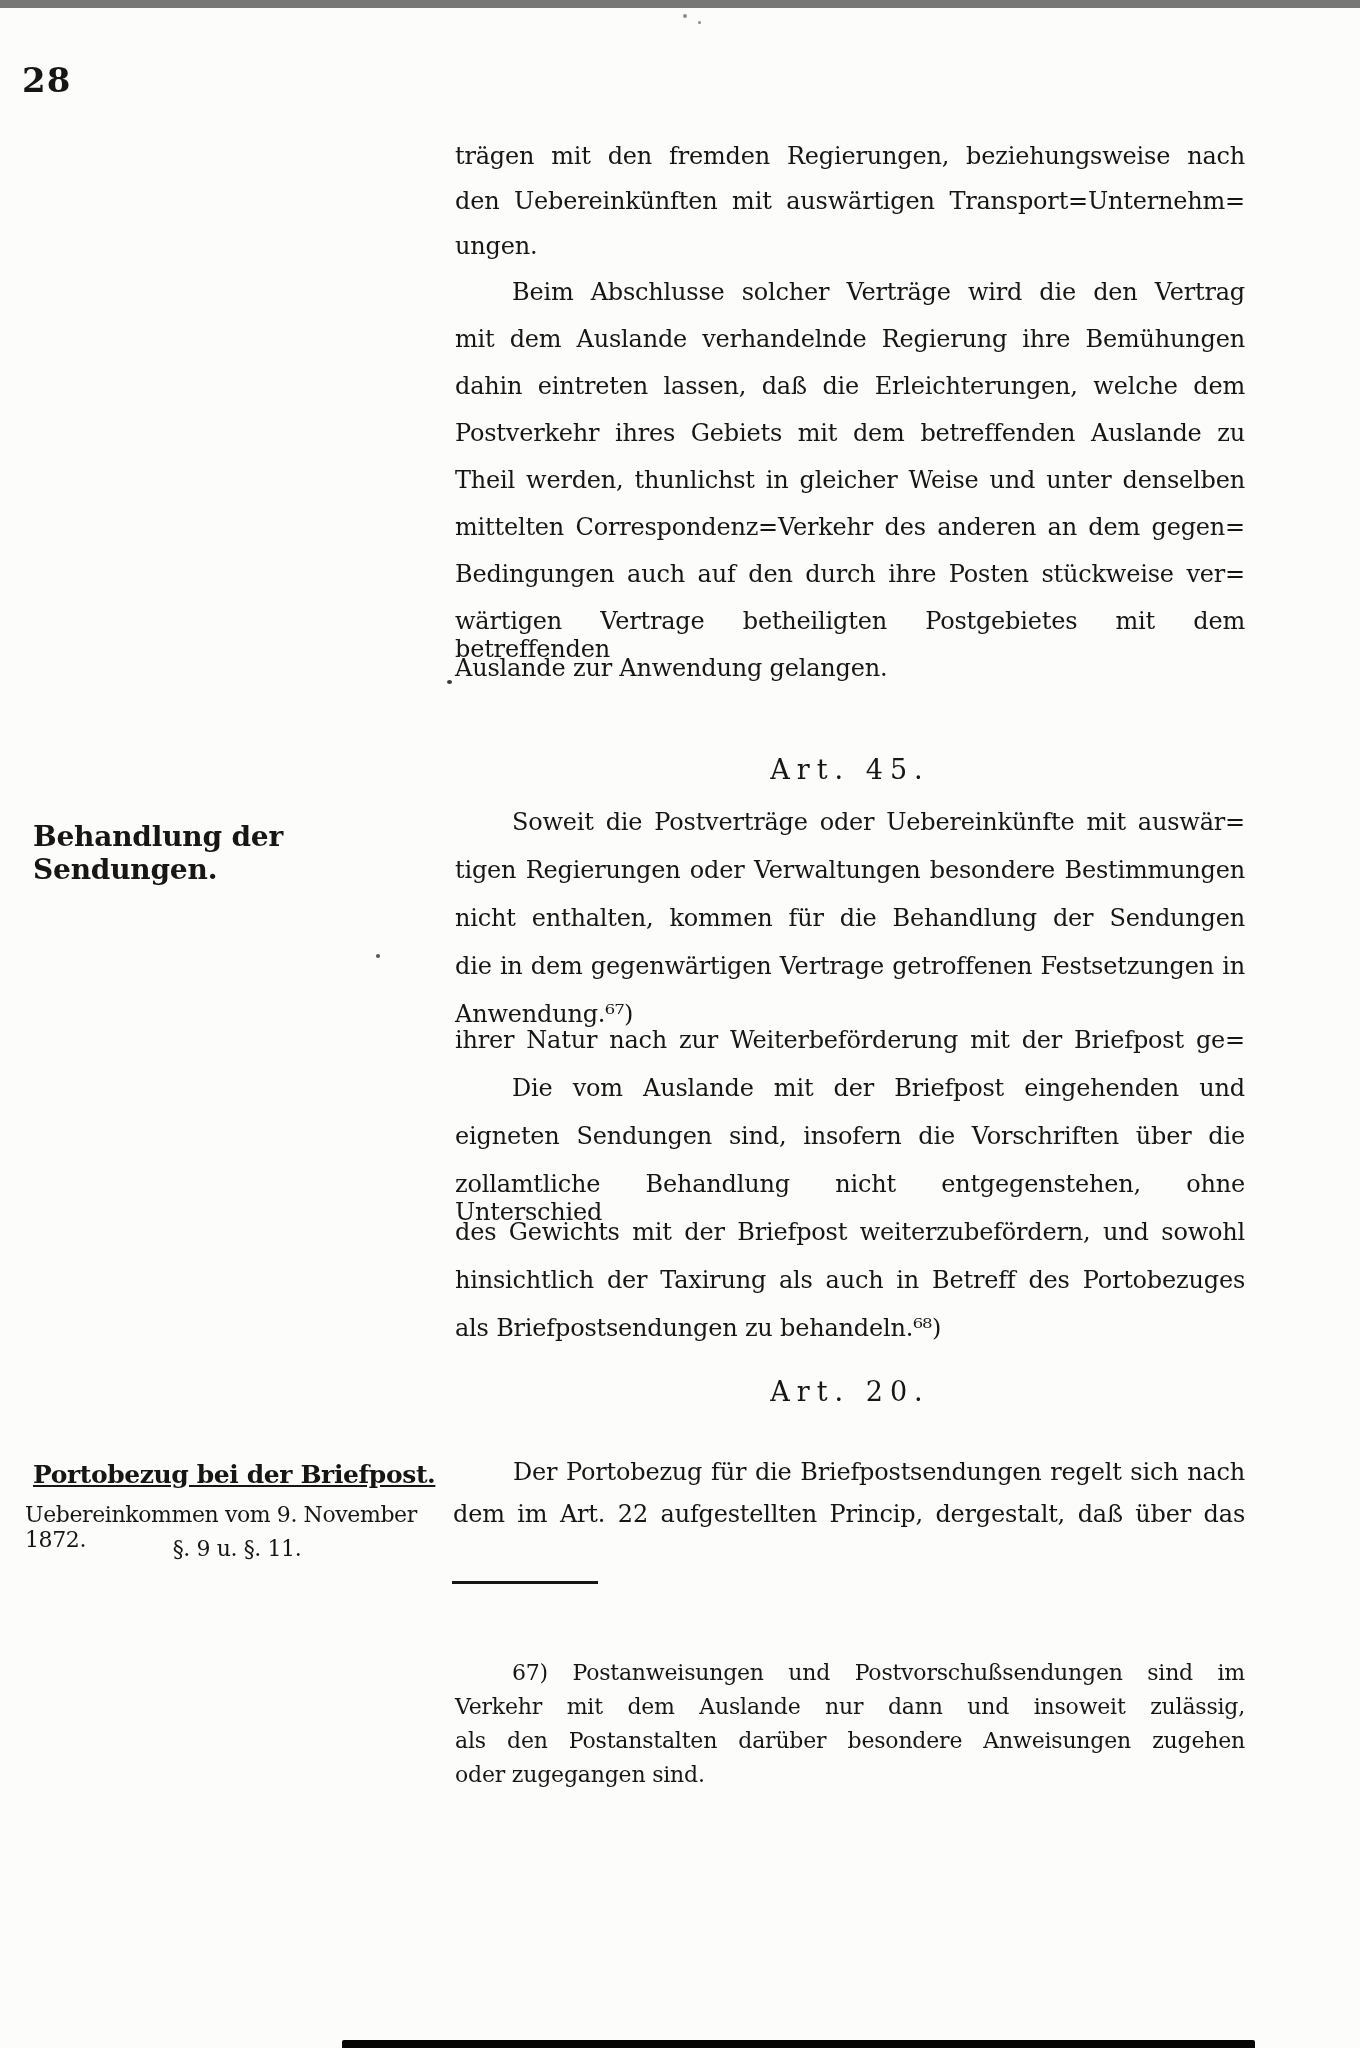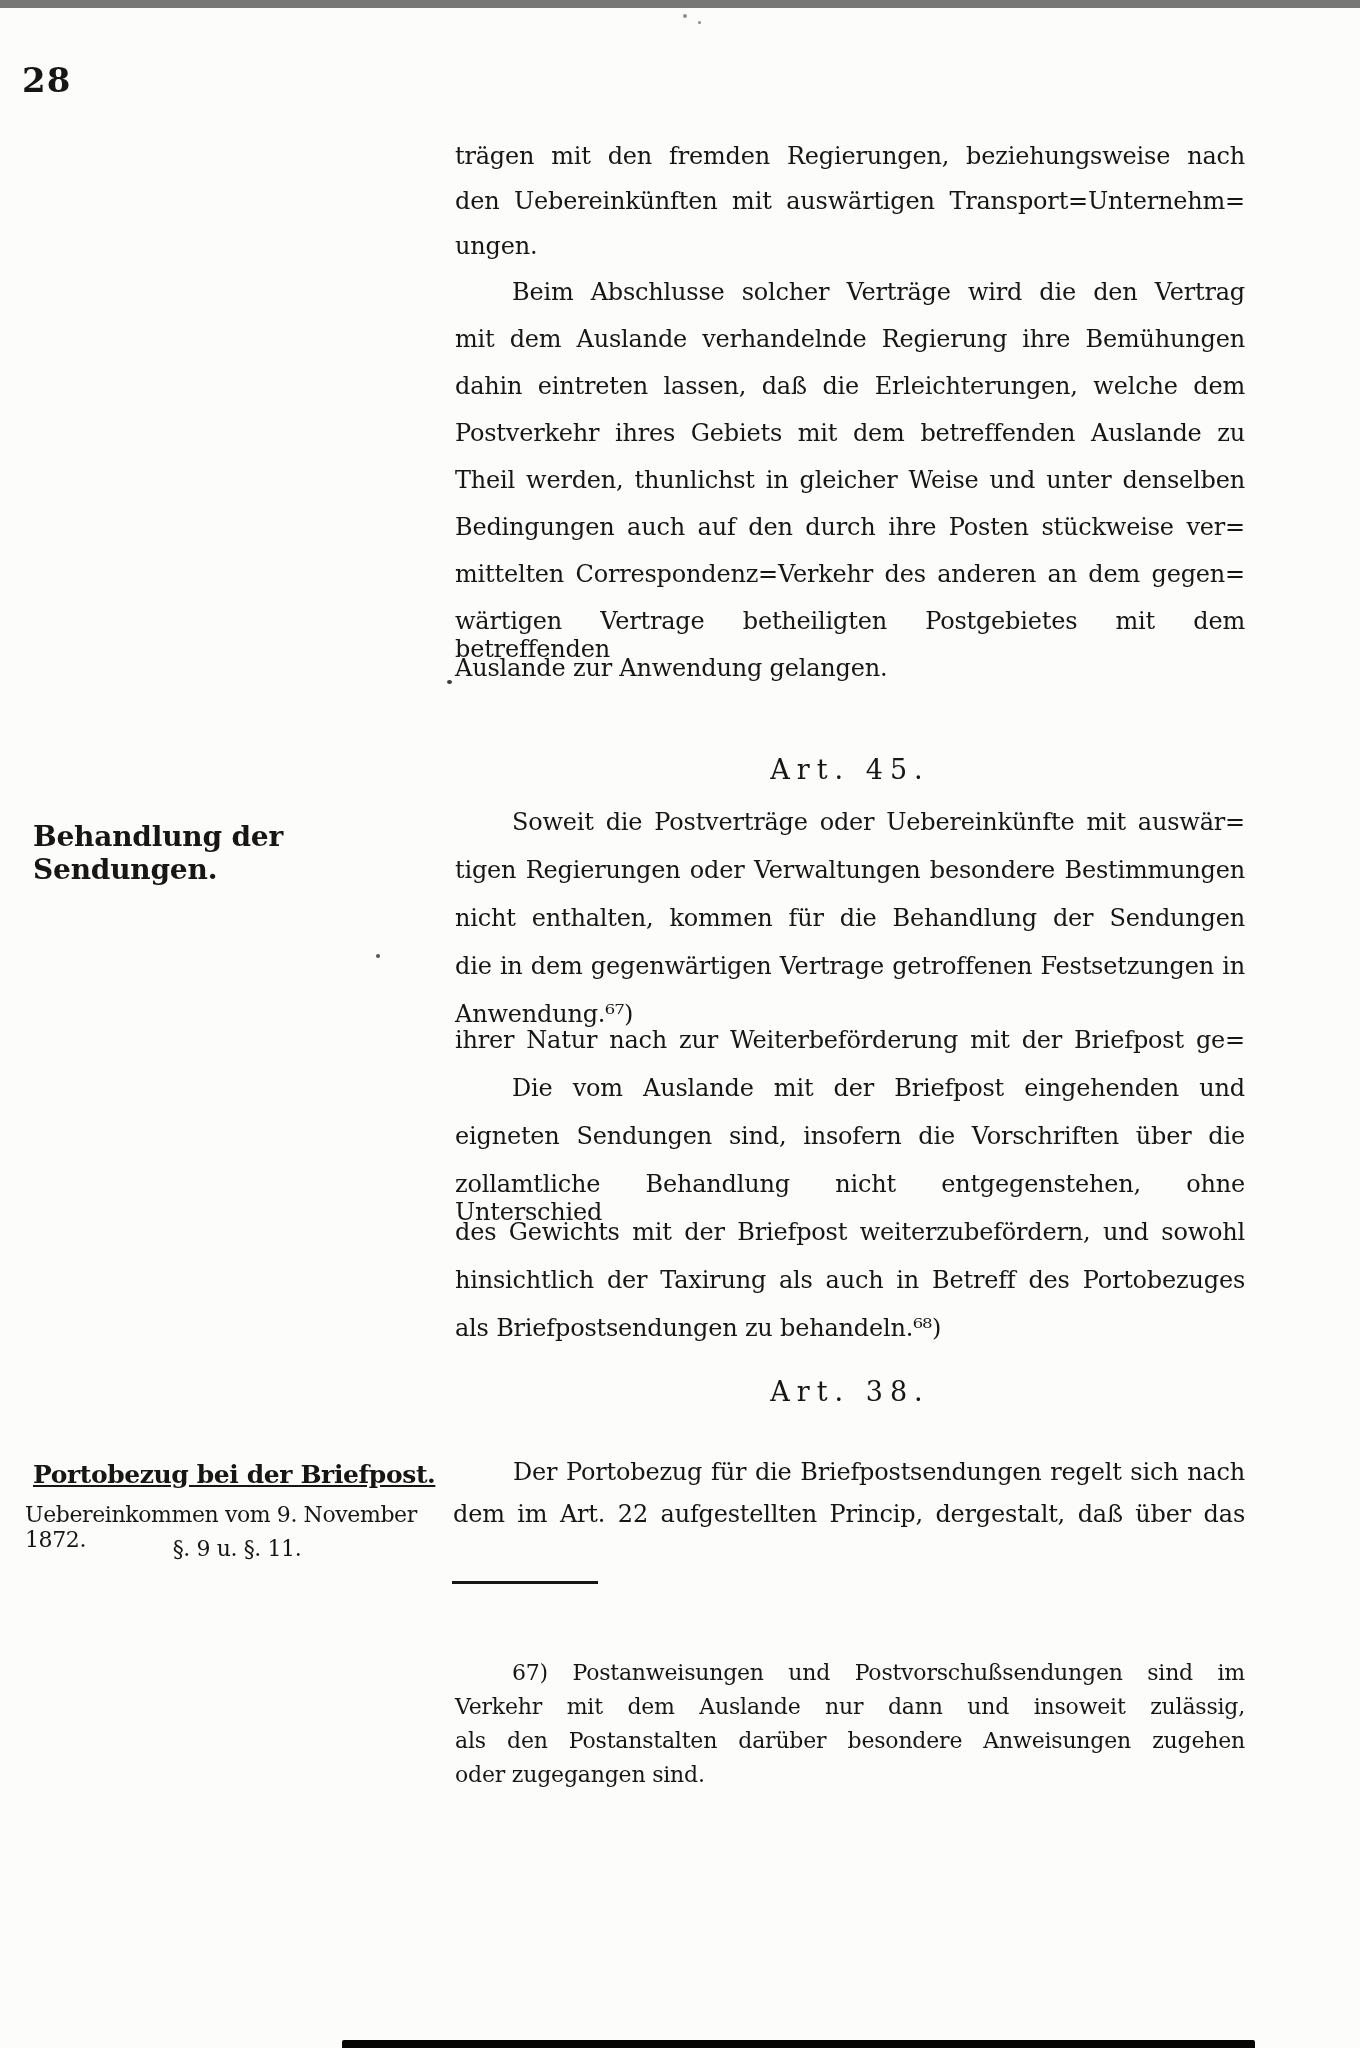--- a/index.html
+++ b/index.html
@@ -52,22 +52,22 @@
     <div class="ln j">den Uebereinkünften mit auswärtigen Transport=Unternehm=</div>
     <div class="ln last">ungen.</div>
   </div>
 
   <div class="blk body-text p2" style="left:455px;top:270px;width:790px;">
     <div class="ln j ind">Beim Abschlusse solcher Verträge wird die den Vertrag</div>
     <div class="ln j">mit dem Auslande verhandelnde Regierung ihre Bemühungen</div>
     <div class="ln j">dahin eintreten lassen, daß die Erleichterungen, welche dem</div>
     <div class="ln j">Postverkehr ihres Gebiets mit dem betreffenden Auslande zu</div>
     <div class="ln j">Theil werden, thunlichst in gleicher Weise und unter denselben</div>
+    <div class="ln j">mittelten Correspondenz=Verkehr des anderen an dem gegen=</div>
     <div class="ln j">Bedingungen auch auf den durch ihre Posten stückweise ver=</div>
-    <div class="ln j">mittelten Correspondenz=Verkehr des anderen an dem gegen=</div>
     <div class="ln j">wärtigen Vertrage betheiligten Postgebietes mit dem betreffenden</div>
     <div class="ln last">Auslande zur Anwendung gelangen.</div>
   </div>
 
   <div class="blk art-heading" style="left:455px;top:746px;width:790px;">Art. 45.</div>
 
   <div class="blk mn-bold-1" style="left:33px;top:812px;width:402px;">Behandlung der Sendungen.</div>
 
   <div class="blk body-text a45" style="left:455px;top:800px;width:790px;">
     <div class="ln j ind">Soweit die Postverträge oder Uebereinkünfte mit auswär=</div>
@@ -80,21 +80,21 @@
   <div class="blk body-text a45" style="left:455px;top:1018px;width:790px;">
     <div class="ln j">ihrer Natur nach zur Weiterbeförderung mit der Briefpost ge=</div>
     <div class="ln j ind">Die vom Auslande mit der Briefpost eingehenden und</div>
     <div class="ln j">eigneten Sendungen sind, insofern die Vorschriften über die</div>
     <div class="ln j">zollamtliche Behandlung nicht entgegenstehen, ohne Unterschied</div>
     <div class="ln j">des Gewichts mit der Briefpost weiterzubefördern, und sowohl</div>
     <div class="ln j">hinsichtlich der Taxirung als auch in Betreff des Portobezuges</div>
     <div class="ln last">als Briefpostsendungen zu behandeln.⁶⁸)</div>
   </div>
 
-  <div class="blk art-heading" style="left:455px;top:1368px;width:790px;">Art. 38.</div>
+  <div class="blk art-heading" style="left:455px;top:1368px;width:790px;">Art. 20.</div>
 
   <div class="blk mn-bold-2" style="left:33px;top:1452px;width:415px;text-decoration:underline;">Portobezug bei der Briefpost.</div>
   <div class="blk mn-small" style="left:25px;top:1494px;width:424px;">Uebereinkommen vom 9. November 1872.</div>
   <div class="blk mn-small center" style="left:25px;top:1528px;width:424px;">§. 9 u. §. 11.</div>
 
   <div class="blk body-text j" style="left:513px;top:1450px;width:732px;">Der Portobezug für die Briefpostsendungen regelt sich nach</div>
   <div class="blk body-text j" style="left:453px;top:1492px;width:792px;">dem im Art. 22 aufgestellten Princip, dergestalt, daß über das</div>
 
   <div class="blk sep" style="left:452px;top:1573px;width:146px;height:3px;"></div>
 

